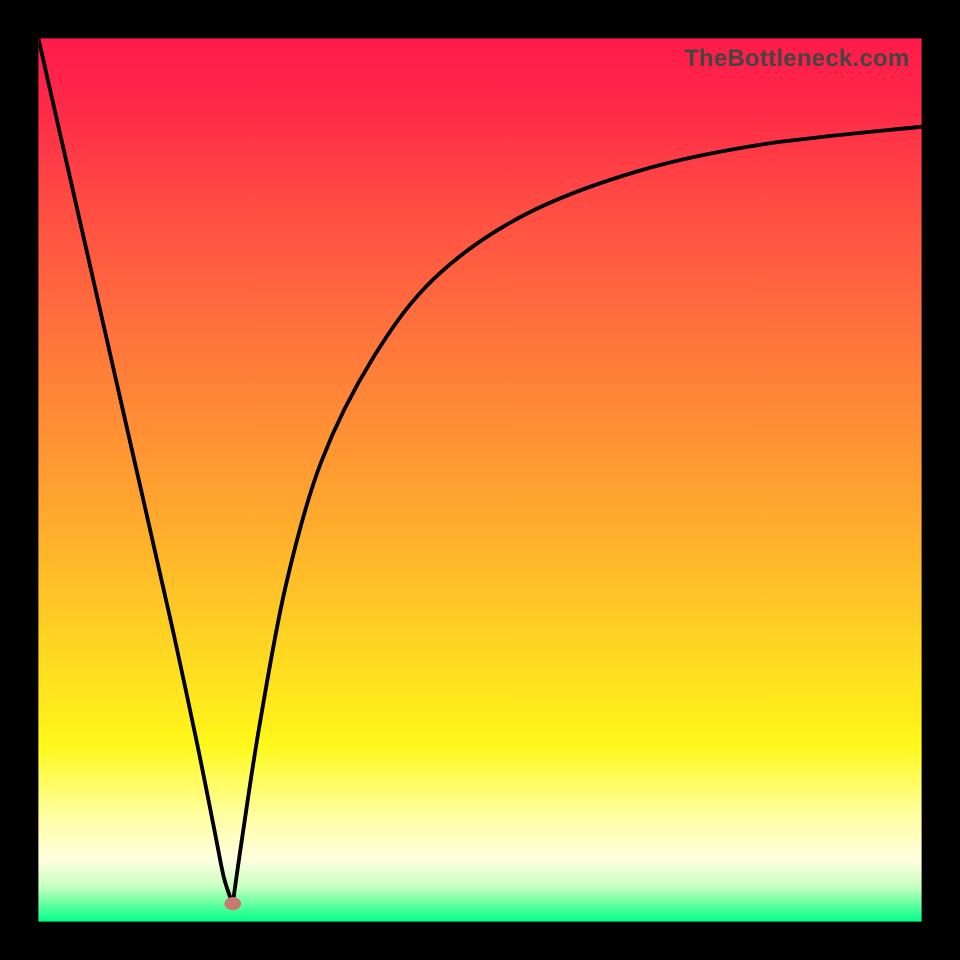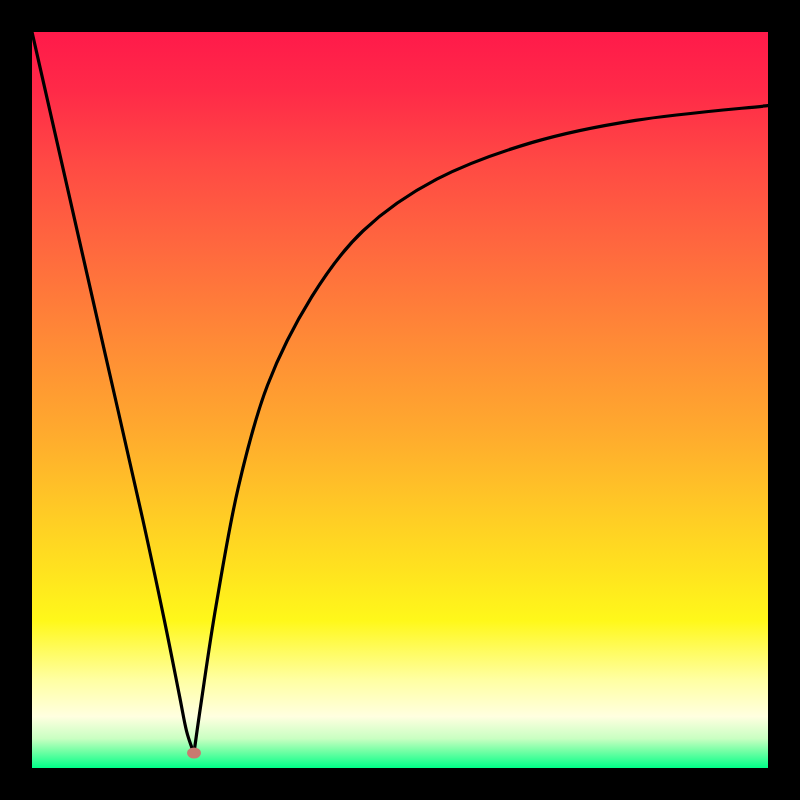--- a/index.html
+++ b/index.html
@@ -66,19 +66,20 @@
     background: #c97a70;
     border-radius: 50%;
     transform: translate(-50%, -50%);
   }
 </style>
 </head>
 <body>
 
 <div class="frame">
   <div class="plot">
+    <span class="watermark">TheBottleneck.com</span>
     <svg class="curve" viewBox="0 0 736 736" preserveAspectRatio="none">
       <path id="left-path" fill="none" stroke="#000000" stroke-width="3.2" stroke-linecap="round" stroke-linejoin="round" d="M 0 0 C 6.133333333333334 26.98666666666666, 24.53333333333334 107.94666666666663, 36.800000000000004 161.91999999999996 C 49.06666666666667 215.8933333333333, 61.33333333333334 269.8666666666666, 73.60000000000001 323.84 C 85.86666666666667 377.81333333333333, 100.58666666666666 441.6, 110.39999999999999 485.76 C 120.21333333333332 529.92, 126.34666666666665 559.3599999999999, 132.48 588.8 C 138.61333333333332 618.24, 143.52 644, 147.20000000000002 662.4 C 150.88000000000002 680.8, 152.10666666666668 689.3866666666668, 154.56 699.2 C 157.01333333333332 709.0133333333333, 160.69333333333333 717.6, 161.92 721.28"></path>
       <path id="right-path" fill="none" stroke="#000000" stroke-width="3.2" stroke-linecap="round" stroke-linejoin="round" d="M 161.92 721.28 C 163.14666666666665 712.6933333333333, 165.6 694.2933333333333, 169.28 669.76 C 172.96 645.2266666666667, 177.86666666666667 609.6533333333334, 184 574.08 C 190.13333333333333 538.5066666666667, 197.49333333333334 493.12, 206.08 456.32 C 214.66666666666669 419.52, 223.25333333333333 385.1733333333333, 235.52 353.28 C 247.7866666666667 321.38666666666666, 263.73333333333335 290.71999999999997, 279.68 264.96 C 295.62666666666667 239.2, 310.34666666666664 218.3466666666667, 331.2 198.72000000000003 C 352.05333333333334 179.09333333333336, 376.5866666666667 161.91999999999993, 404.8 147.19999999999993 C 433.0133333333333 132.47999999999993, 467.36 120.2133333333333, 500.48 110.39999999999998 C 533.6 100.58666666666666, 564.2666666666667 94.45333333333338, 603.52 88.32000000000005 C 642.7733333333333 82.18666666666672, 713.92 76.05333333333336, 736 73.60000000000002"></path>
     </svg>
     <div class="marker" id="marker" style="left: 161.92px; top: 721.28px; background: rgb(201, 122, 112);"></div>
   </div>
 </div>
 
 </body></html>

